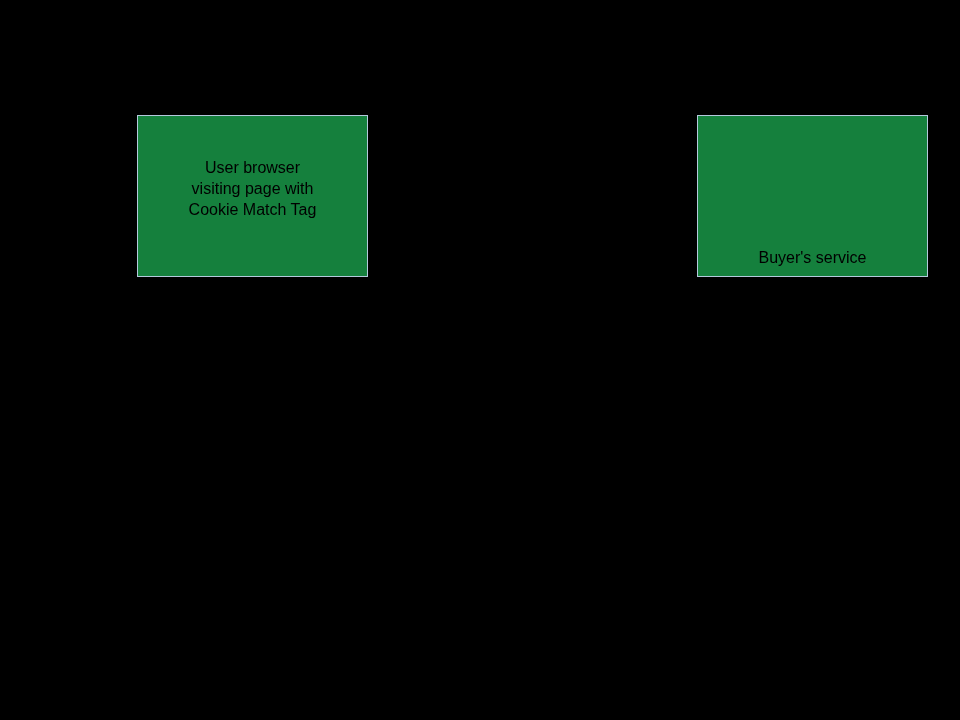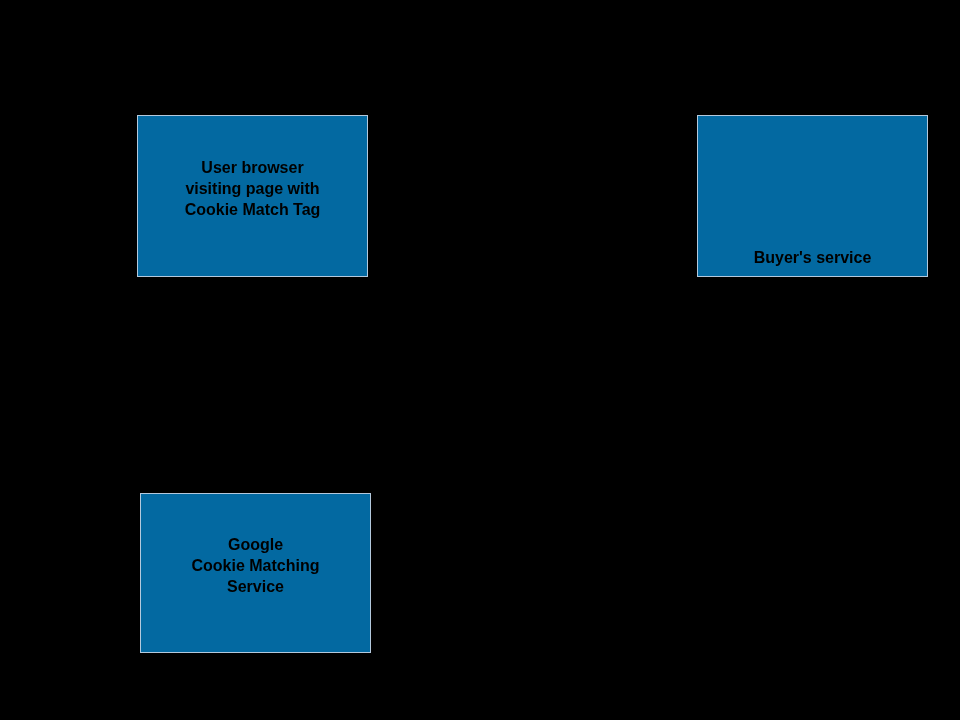--- a/index.html
+++ b/index.html
@@ -12,26 +12,25 @@
     position: relative;
     width: 960px;
     height: 720px;
     background: #000000;
     overflow: hidden;
     font-family: "Liberation Sans", "DejaVu Sans", sans-serif;
   }
   .node {
     position: absolute;
     box-sizing: border-box;
-    background: #0369a1;
+    background: #15803d;
     border: 1px solid #b4c9dd;
     display: flex;
     align-items: center;
     justify-content: center;
-    font-weight: bold;
   }
   .node-label {
     color: #000000;
     font-size: 16px;
     line-height: 21px;
     text-align: center;
     white-space: pre-line;
     padding: 0 6px;
     
     transform: translateY(-8px);
@@ -49,19 +48,14 @@
   <div class="node" id="node-user-browser">
     <span class="node-label">User browser
 visiting page with
 Cookie Match Tag</span>
   </div>
 
   <div class="node" id="node-buyers-service">
     <span class="node-label">Buyer's service</span>
   </div>
 
-  <div class="node" id="node-google-cms">
-    <span class="node-label">Google
-Cookie Matching
-Service</span>
-  </div>
 
 </div>
 
 </body></html>

